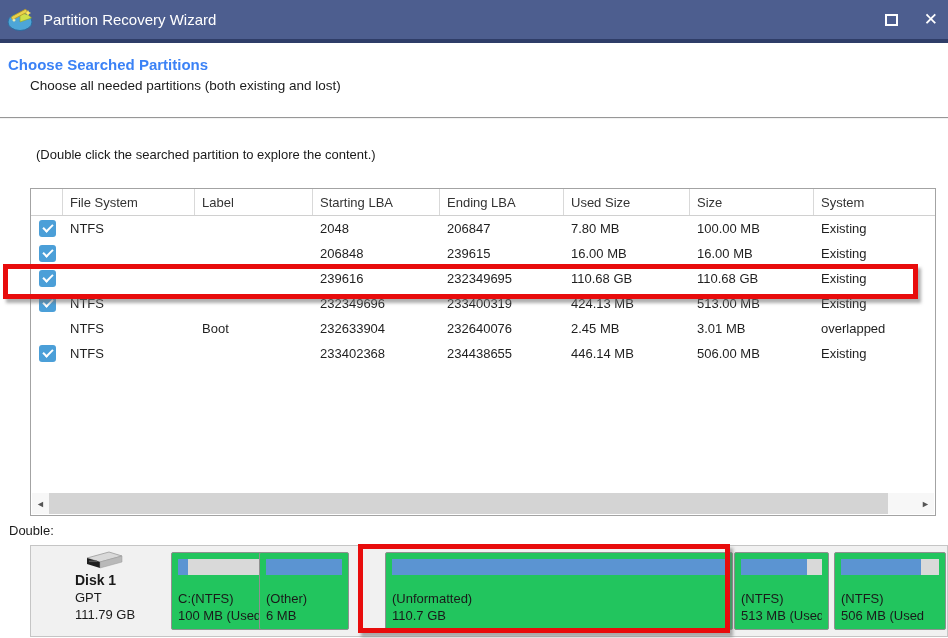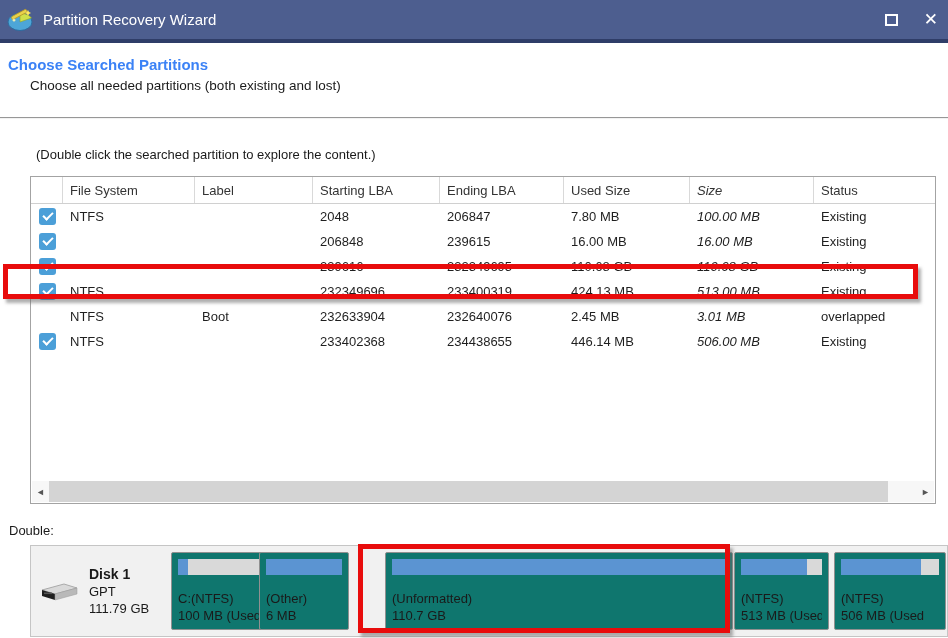--- a/index.html
+++ b/index.html
@@ -19,53 +19,53 @@
   
   .page-header { position:absolute; left:8px; top:56px; }
   .page-title { font-size:15px; font-weight:bold; color:#3b82f6; }
   .page-subtitle { font-size:13.5px; margin-left:22px; margin-top:5px; color:#1a1a1a; }
   .divider { position:absolute; left:0; top:117px; width:100%; height:2px; background:#979797; border-bottom:1px solid #f2f2f2; }
 
   
   .instructions { position:absolute; left:36px; top:145px; font-size:13px; line-height:19px; color:#1a1a1a; }
 
   
-  .ptable { position:absolute; left:30px; top:176px; width:906px; height:328px; border:1px solid #a3a3a3; background:#fff; }
+  .ptable { position:absolute; left:30px; top:188px; width:906px; height:328px; border:1px solid #a3a3a3; background:#fff; }
   .thead { display:flex; height:27px; border-bottom:1px solid #d0d0d0; align-items:center; }
   .th { font-size:13px; color:#333; padding-left:7px; height:100%; display:flex; align-items:center; border-right:1px solid #d9d9d9; overflow:hidden; white-space:nowrap; }
   .th:last-child { border-right:none; }
   .trow { display:flex; height:25px; align-items:center; }
   .td { font-size:13px; color:#1f1f1f; padding-left:7px; overflow:hidden; white-space:nowrap; }
   .c0 { width:32px; flex:none; }
   .c1 { width:132px; flex:none; }
   .c2 { width:118px; flex:none; }
   .c3 { width:127px; flex:none; }
   .c4 { width:124px; flex:none; }
   .c5 { width:126px; flex:none; }
-  .c6 { width:124px; flex:none;font-style:italic; }
+  .c6 { width:124px; flex:none; }
   .c7 { flex:1; }
   .cb-wrap { width:32px; flex:none; display:flex; justify-content:center; }
   .checkbox { position:relative; width:17px; height:17px; border-radius:3px; background:#4b9fd8; cursor:pointer; }
   .checkbox::after { content:""; position:absolute; left:4px; top:4px; width:8px; height:4px; border-left:2px solid #fff; border-bottom:2px solid #fff; transform:rotate(-45deg); }
   .checkbox[data-checked="false"] { visibility:hidden; }
 
   
   .hscroll { position:absolute; left:1px; right:1px; bottom:1px; height:21px; background:#f7f7f7; display:flex; align-items:center; }
   .hs-arrow { width:17px; text-align:center; font-size:9px; color:#555; cursor:pointer; }
   .hs-thumb { position:absolute; left:17px; right:46px; top:0; height:21px; background:#d4d4d4; cursor:pointer; }
   .hs-arrow.right { position:absolute; right:0; }
 
   
   .preview-label { position:absolute; left:9px; top:523px; font-size:13px; color:#1a1a1a; }
   .preview-strip { position:absolute; left:30px; top:545px; width:918px; height:92px; background:#f1f1f1; border:1px solid #c5c5c5; }
-  .disk-info { position:absolute; left:0; top:0; width:138px; height:100%; display:flex; align-items:center; }
+  .disk-info { position:absolute; left:0; top:0; width:138px; height:100%; display:flex; align-items:center;flex-direction:column; }
   .disk-icon { margin-left:8px; }
   .disk-text { margin-left:10px; font-size:13px; line-height:17px; color:#1a1a1a; }
   .disk-name { font-size:14px; font-weight:bold; }
-  .part-box { position:absolute; top:6px; height:78px; background:#0f766e; border:1px solid #909090; border-radius:2px; padding:6px 6px 5px 6px; display:flex; flex-direction:column; cursor:pointer; }
+  .part-box { position:absolute; top:6px; height:78px; background:#22c55e; border:1px solid #909090; border-radius:2px; padding:6px 6px 5px 6px; display:flex; flex-direction:column; cursor:pointer; }
   .part-bar { height:16px; background:#d9d9d9; overflow:hidden; }
   .part-fill { height:100%; background:#5b94d2; }
   .part-spacer { flex:1; }
   .part-name, .part-size { font-size:13px; line-height:17px; white-space:nowrap; overflow:hidden; color:#1a1a1a; }
 
   
   .annotation { position:absolute; border:5px solid #e80c0c; box-shadow:3px 4px 3px rgba(110,110,110,0.55); pointer-events:none; }
   .anno-row { left:3px; top:264px; width:915px; height:35px; }
   .anno-part { left:358px; top:544px; width:372px; height:89px; }
 </style>
@@ -102,21 +102,21 @@
 
   <div class="ptable">
     <div class="thead">
       <div class="th c0"></div>
       <div class="th c1">File System</div>
       <div class="th c2">Label</div>
       <div class="th c3">Starting LBA</div>
       <div class="th c4">Ending LBA</div>
       <div class="th c5">Used Size</div>
       <div class="th c6">Size</div>
-      <div class="th c7">Status</div>
+      <div class="th c7">System</div>
     </div>
 
     <div class="trow">
       <div class="cb-wrap">
           <span class="checkbox" data-checked="true"></span>
         </div>
       <div class="td c1">NTFS</div>
       <div class="td c2"></div>
       <div class="td c3">2048</div>
       <div class="td c4">206847</div>

